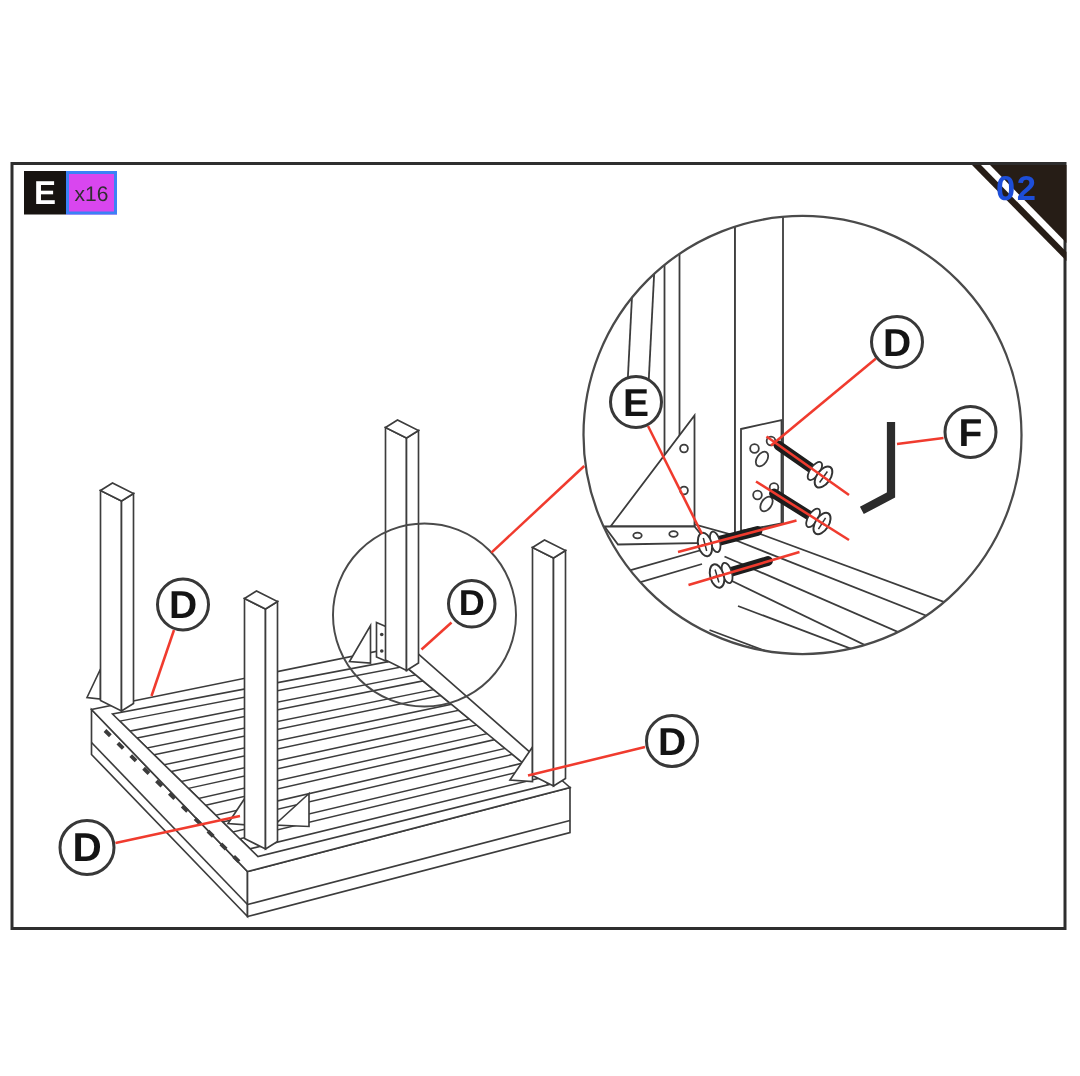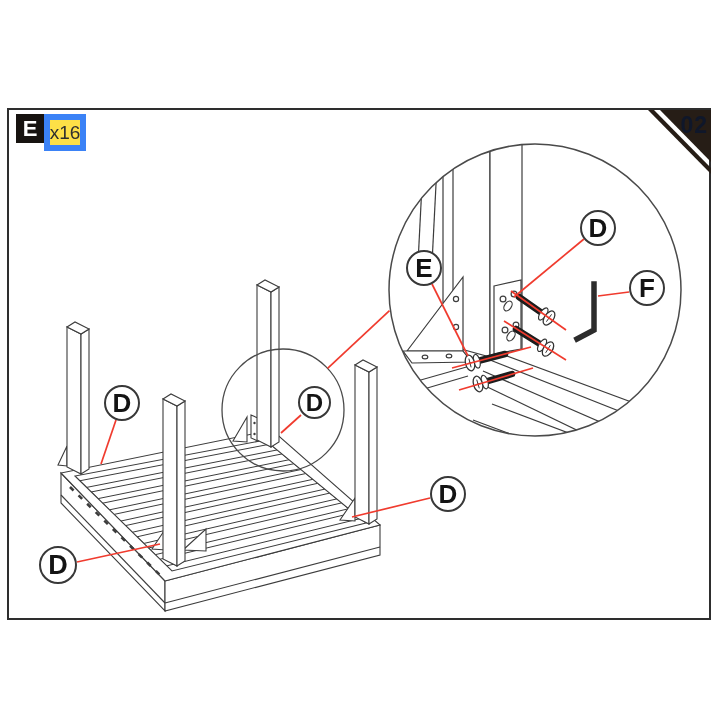--- a/index.html
+++ b/index.html
@@ -7,25 +7,25 @@
        font-family:"Liberation Sans",sans-serif;}
   .stage{position:absolute;left:0;top:0;width:720px;height:717px;background:#fff;}
   .figure-border{position:absolute;left:7px;top:108px;width:700px;height:508px;
        border:2px solid #2e2e2e;background:#fff;}
   #art{position:absolute;left:0;top:0;width:720px;height:717px;pointer-events:none;}
   
   .part-badge{position:absolute;left:16px;top:114px;width:28px;height:29px;
        background:#171310;color:#fff;display:flex;align-items:center;justify-content:center;
        font-weight:bold;font-size:22px;z-index:5;}
   .qty-badge{position:absolute;left:44px;top:114px;width:30px;height:25px;
-       background:#fde047;border:6px solid #3b82f6;color:#2f2f2f;display:flex;
-       align-items:center;justify-content:center;font-size:19px;z-index:5;}
+       background:#d946ef;border:2px solid #3b82f6;color:#2f2f2f;display:flex;
+       align-items:center;justify-content:center;font-size:14px;z-index:5;}
   
-  .step-number{position:absolute;left:664px;top:112px;width:44px;text-align:right;
-       color:#0f172a;font-weight:bold;font-size:23px;letter-spacing:1px;z-index:6;
+  .step-number{position:absolute;left:664px;top:112px;width:44px;
+       color:#1d4ed8;font-weight:bold;font-size:23px;letter-spacing:1px;z-index:6;
        padding-right:2px;}
   
   .callout{position:absolute;border:2px solid #383838;border-radius:50%;background:#fff;
        display:flex;align-items:center;justify-content:center;font-weight:bold;color:#141414;
        z-index:7;box-sizing:border-box;}
   .c36{width:36px;height:36px;font-size:26px;}
   .c33{width:33px;height:33px;font-size:24px;}
   .c38{width:38px;height:38px;font-size:27px;}
 </style>
 </head>

